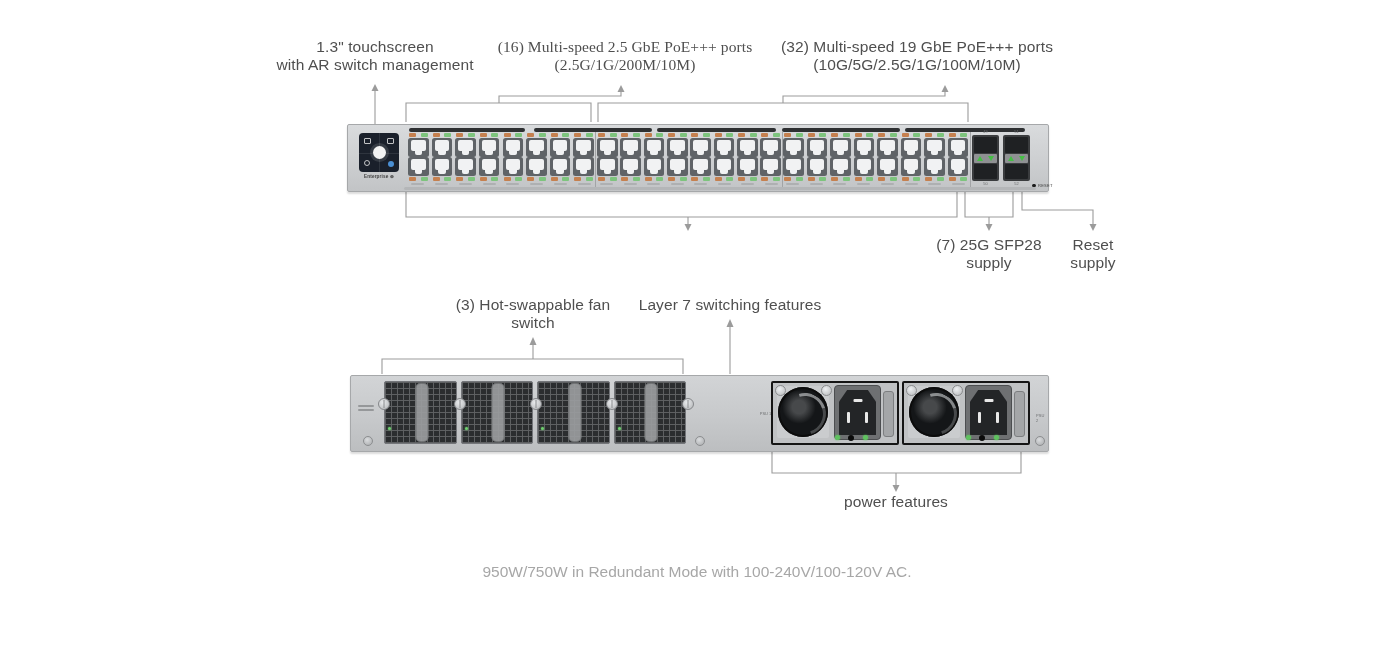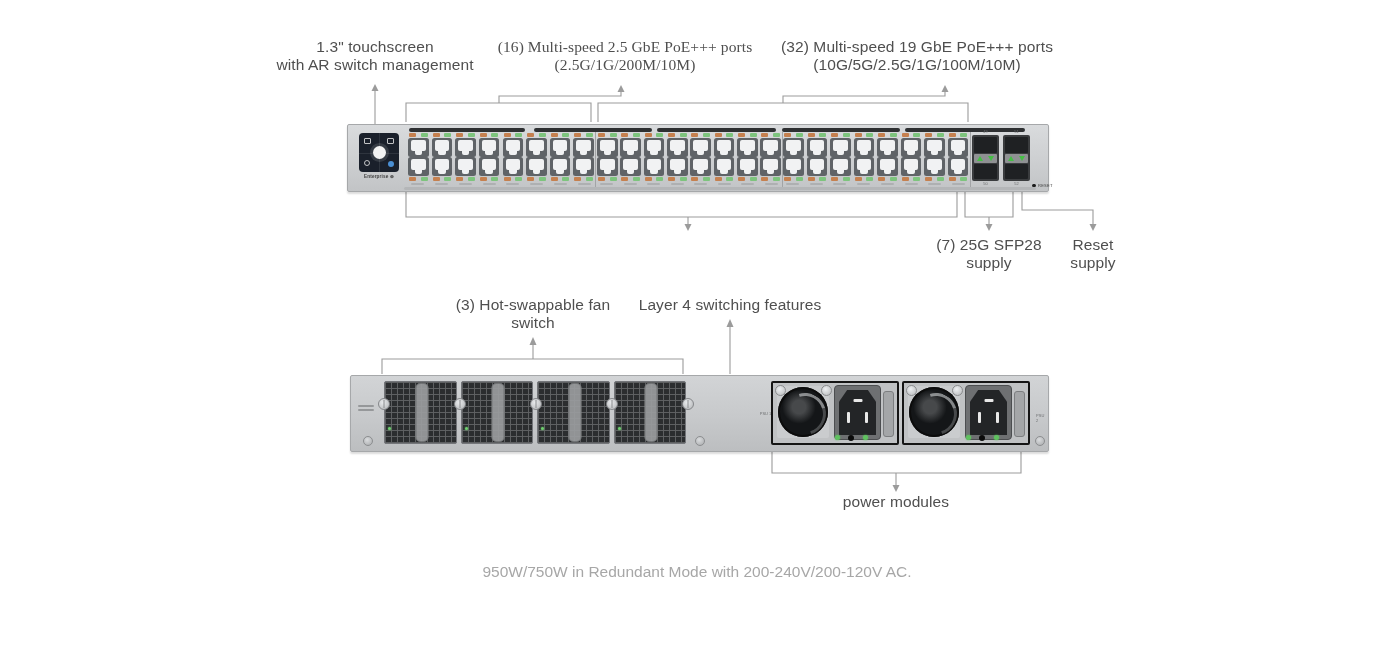--- a/index.html
+++ b/index.html
@@ -131,27 +131,27 @@
   </div>
   <div class="callout" style="left:1013px;top:236px;width:160px;">
     <div>Reset</div>
     <div>supply</div>
   </div>
   <div class="callout" style="left:433px;top:296px;width:200px;">
     <div>(3) Hot-swappable fan</div>
     <div>switch</div>
   </div>
   <div class="callout" style="left:610px;top:296px;width:240px;">
-    <div>Layer 4 switching features</div>
+    <div>Layer 7 switching features</div>
   </div>
   <div class="callout" style="left:771px;top:493px;width:250px;">
-    <div>power modules</div>
+    <div>power features</div>
   </div>
   <div class="footnote" style="left:297px;top:562px;width:800px;">
-    <div>950W/750W in Redundant Mode with 200-240V/200-120V AC.</div>
+    <div>950W/750W in Redundant Mode with 100-240V/100-120V AC.</div>
   </div>
 
   <svg class="lines" width="1373" height="661">
 
     <path d="M375,125 L375,90"></path>
       <polygon points="375,84 371.5,91 378.5,91"></polygon>
 
     <path d="M406,122 L406,103 L591,103 L591,122"></path>
     <path d="M499,103 L499,96 L621,96 L621,91"></path>
       <polygon points="621,85 617.5,92 624.5,92"></polygon>

